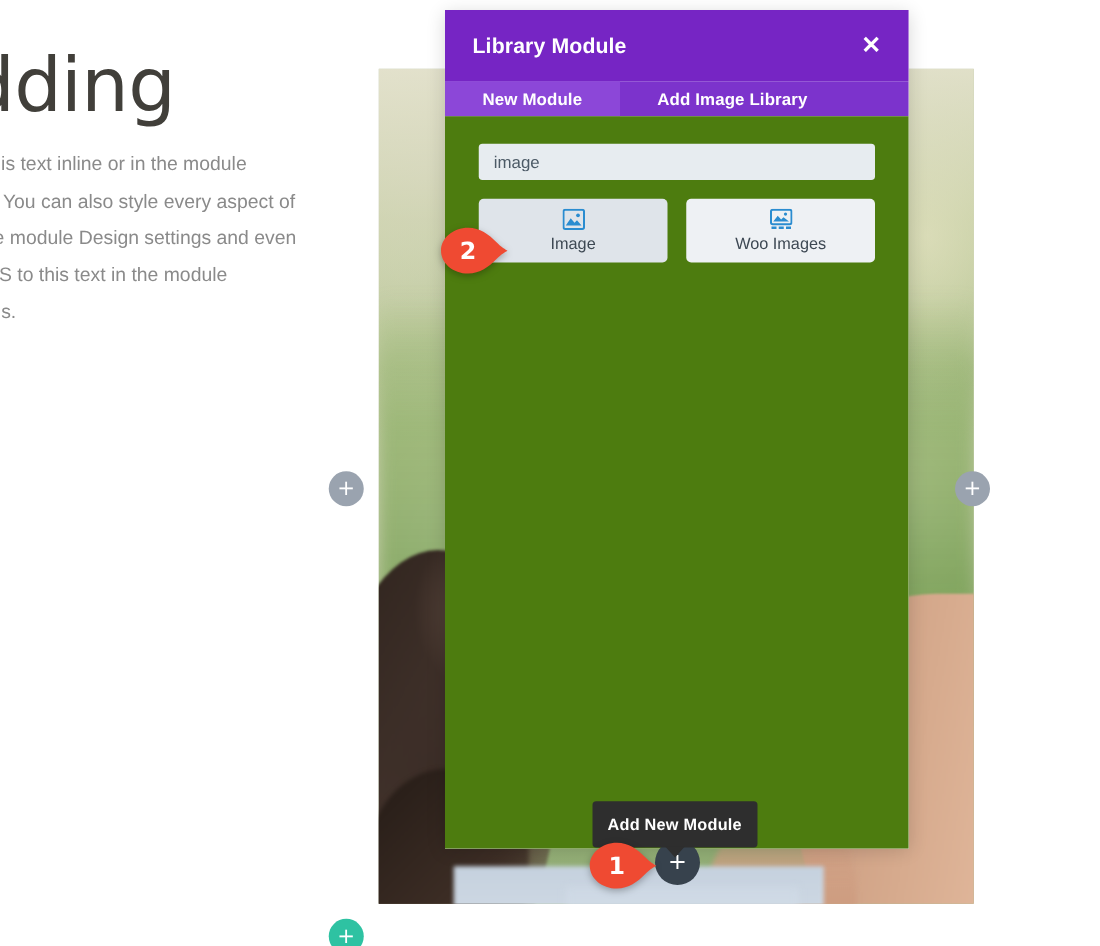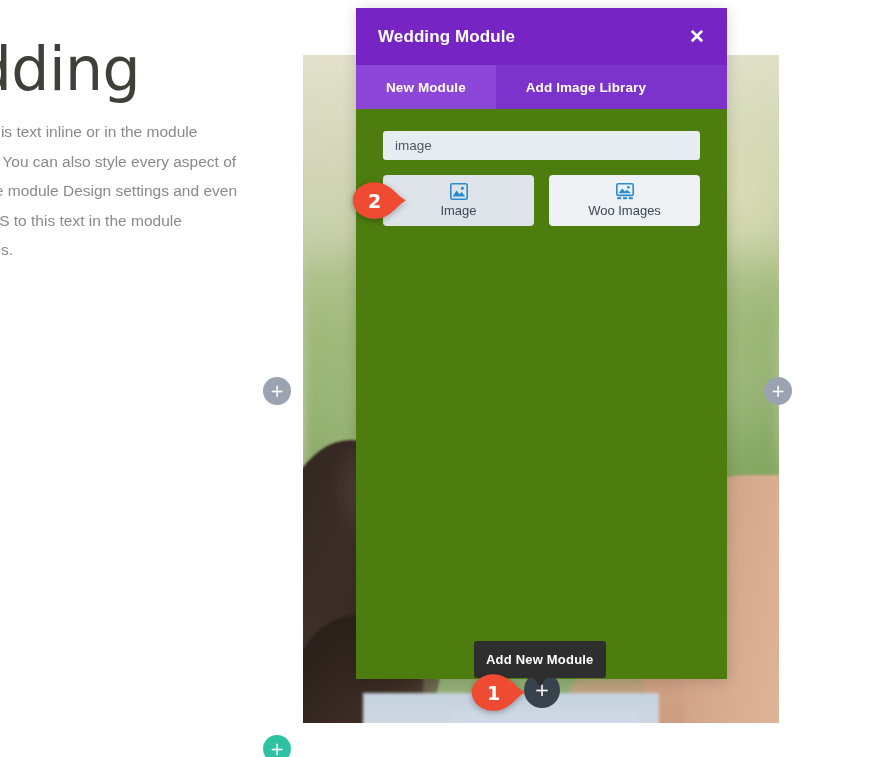--- a/index.html
+++ b/index.html
@@ -258,21 +258,21 @@
     font-weight: bold;
     line-height: 1;
     width: 24px;
     height: 24px;
     display: flex;
     align-items: center;
     justify-content: center;
     cursor: pointer;
   }
   .modal-tabs {
-    height: 44px;
+    height: 28px;
     background: #7c33cc;
     display: flex;
     flex: none;
   }
   .modal-tab {
     display: flex;
     align-items: center;
     justify-content: center;
     color: #ffffff;
     font-size: 13.5px;
@@ -385,21 +385,21 @@
   </div>
 
   <div class="add-module-circle">
     <span>+</span>
   </div>
   <div class="tooltip">Add New Module</div>
 
   <div class="modal">
 
     <div class="modal-header">
-      <span class="modal-title">Wedding Module</span>
+      <span class="modal-title">Library Module</span>
       <span class="modal-close">✕</span>
     </div>
 
     <div class="modal-tabs">
       <div class="modal-tab active">
         <span>New Module</span>
       </div>
       <div class="modal-tab">
         <span>Add Image Library</span>
       </div>

